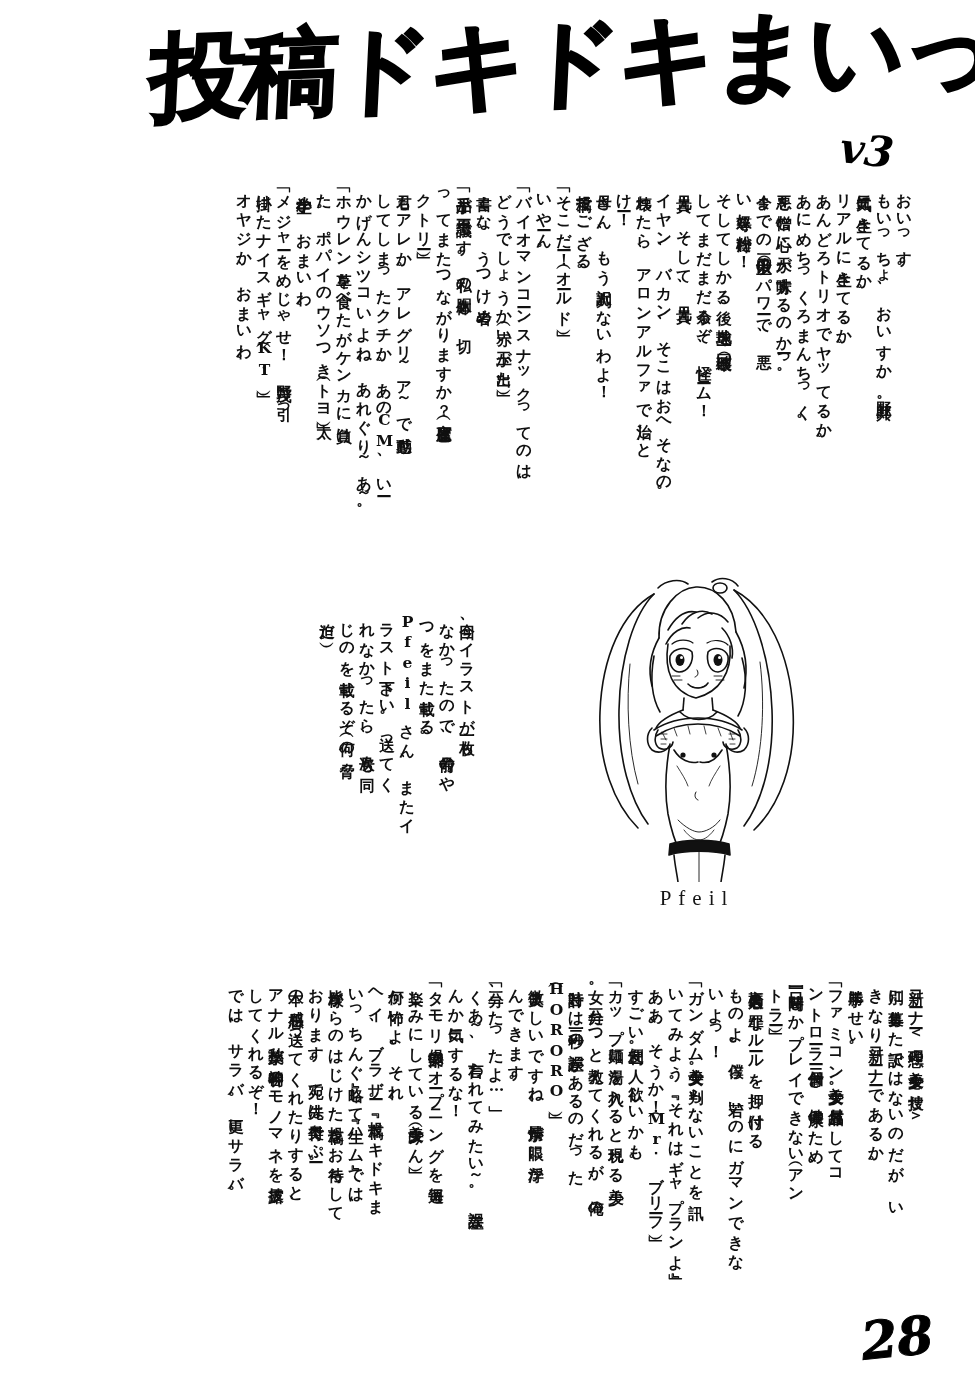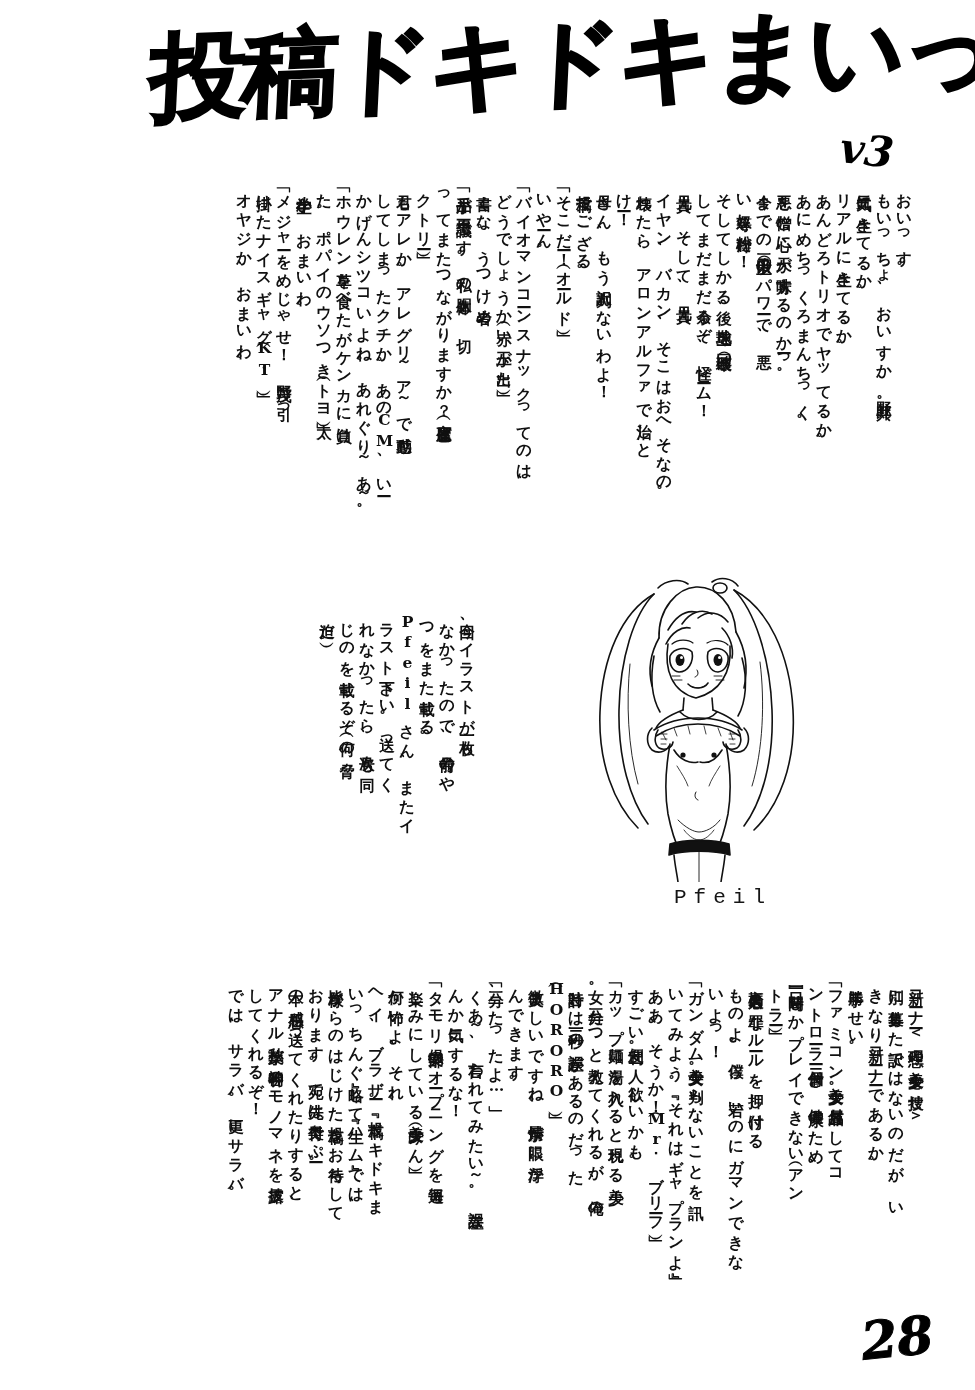--- a/index.html
+++ b/index.html
@@ -112,22 +112,22 @@
     top: 552px;
     width: 262px;
     height: 330px;
   }
   #illustration svg { display: block; width: 100%; height: 100%; }
   #art-signature {
     position: absolute;
     left: 622px;
     top: 886px;
     width: 150px;
-    text-align: right;
-    font-family: Liberation Mono, monospace;
+    text-align: center;
+    font-family: Liberation Serif, serif;
     font-size: 21px;
     letter-spacing: 7px;
     color: #151515;
   }
 
   
   #page-number {
     position: absolute;
     right: 42px;
     bottom: 22px;

